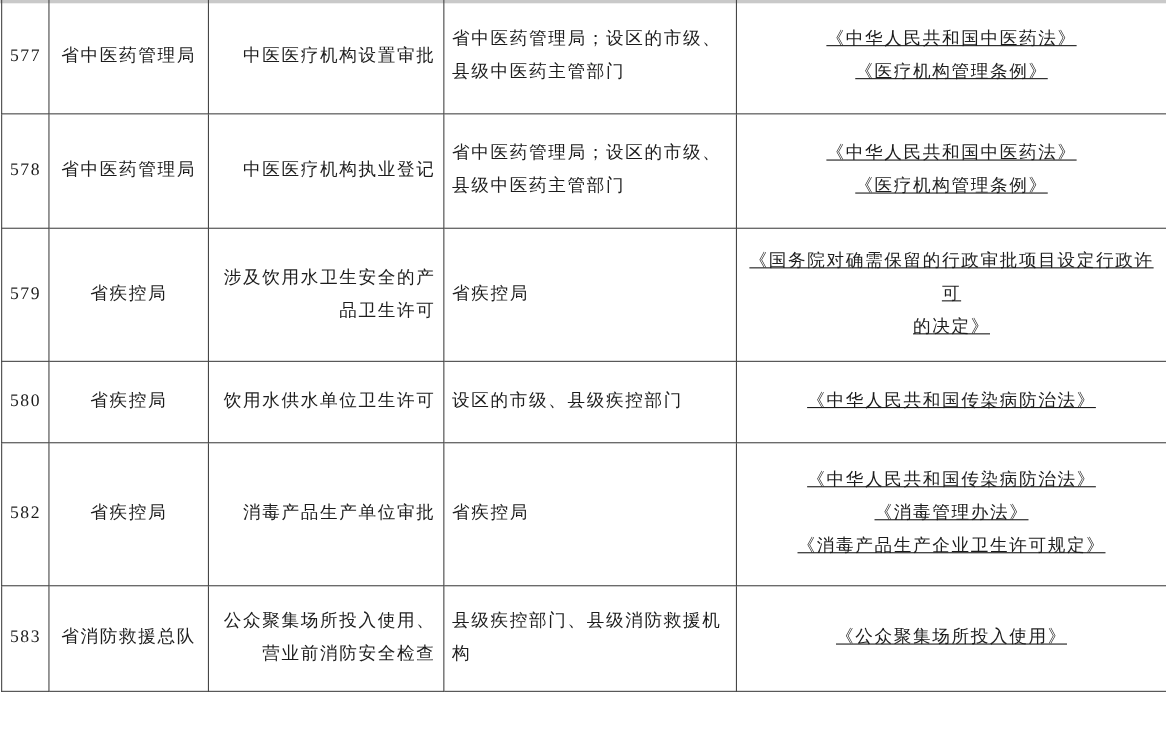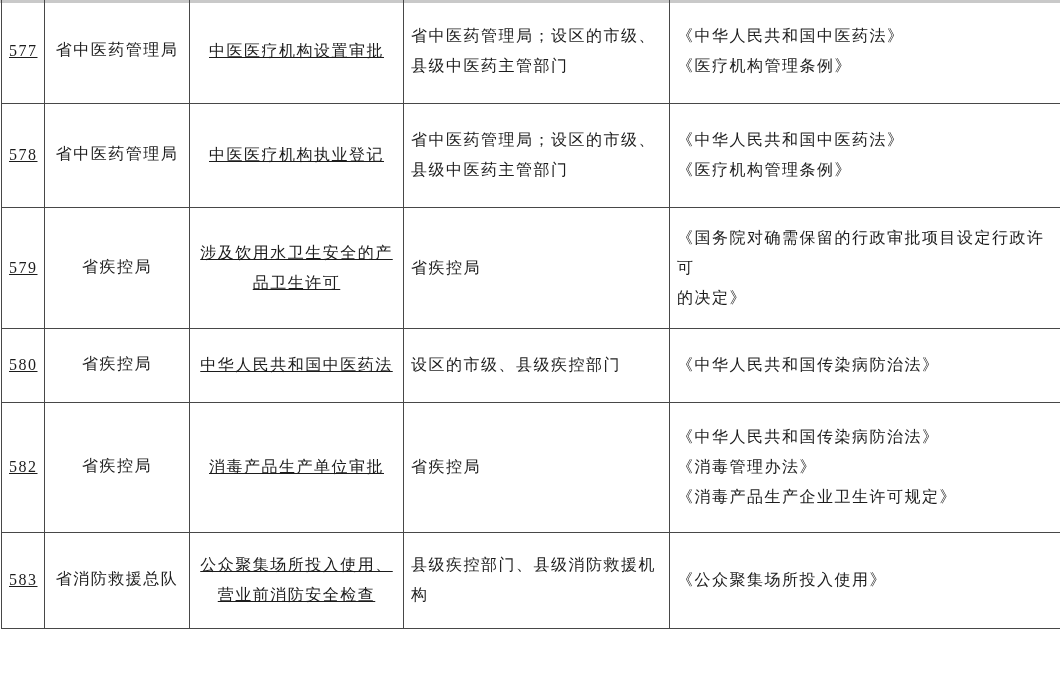--- a/index.html
+++ b/index.html
@@ -39,25 +39,25 @@
     font-size: 16px;
     line-height: 30px;
     letter-spacing: 1.5px;
     padding: 15px 7px;
     white-space: pre-line;
     overflow: hidden;
   }
   
   table.lic tr:first-child td { border-top: 0; }
 
-  td.c-num  { text-align: right; letter-spacing: 1px; padding: 0 2px; text-decoration: underline; }
+  td.c-num  { text-align: right; letter-spacing: 1px; padding: 0 2px; }
   td.c-dept { text-align: center; font-family: Liberation Mono, monospace; }
-  td.c-item { text-align: center; text-decoration: underline; }
+  td.c-item { text-align: right; }
   td.c-auth { text-align: left; }
-  td.c-law  { text-align: left; letter-spacing: 1px; }
+  td.c-law  { text-align: center; letter-spacing: 1px; text-decoration: underline; }
 
   tr.r0 { height: 103px; }
   tr.r1 { height: 104px; }
   tr.r2 { height: 103px; }
   tr.r3 { height: 74px;  }
   tr.r4 { height: 74px;  }
   tr.r5 { height: 130px; }
   tr.r6 { height: 96px;  }
 </style>
 </head>
@@ -98,21 +98,21 @@
         <td class="c-dept">省疾控局</td>
         <td class="c-item">涉及饮用水卫生安全的产
 品卫生许可</td>
         <td class="c-auth">省疾控局</td>
         <td class="c-law">《国务院对确需保留的行政审批项目设定行政许可
 的决定》</td>
       </tr>
       <tr class="r3">
         <td class="c-num">580</td>
         <td class="c-dept">省疾控局</td>
-        <td class="c-item">中华人民共和国中医药法</td>
+        <td class="c-item">饮用水供水单位卫生许可</td>
         <td class="c-auth">设区的市级、县级疾控部门</td>
         <td class="c-law">《中华人民共和国传染病防治法》</td>
       </tr>
       <tr class="r5">
         <td class="c-num">582</td>
         <td class="c-dept">省疾控局</td>
         <td class="c-item">消毒产品生产单位审批</td>
         <td class="c-auth">省疾控局</td>
         <td class="c-law">《中华人民共和国传染病防治法》
 《消毒管理办法》

